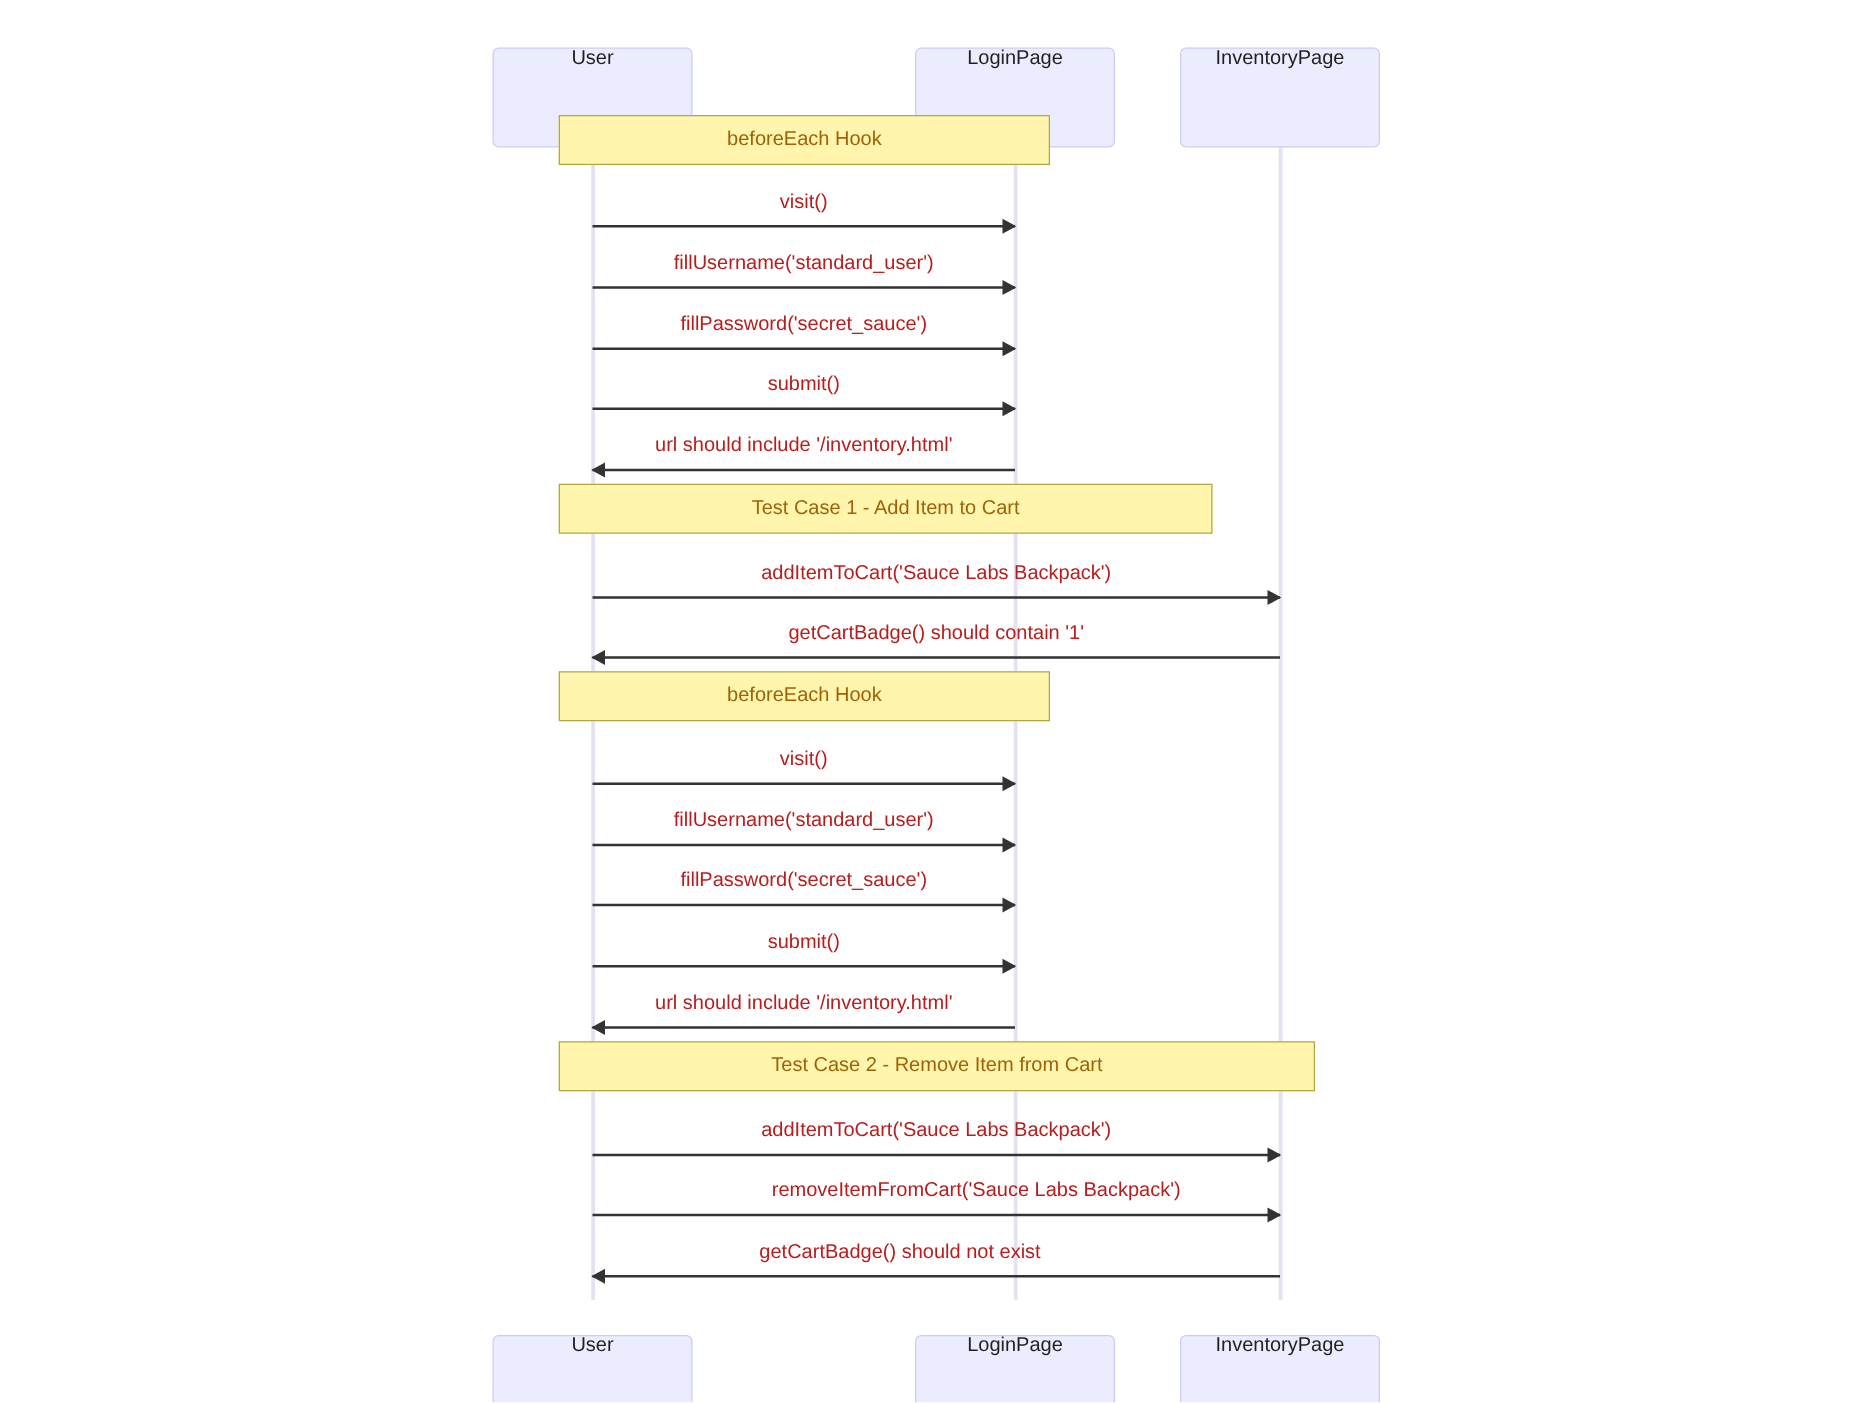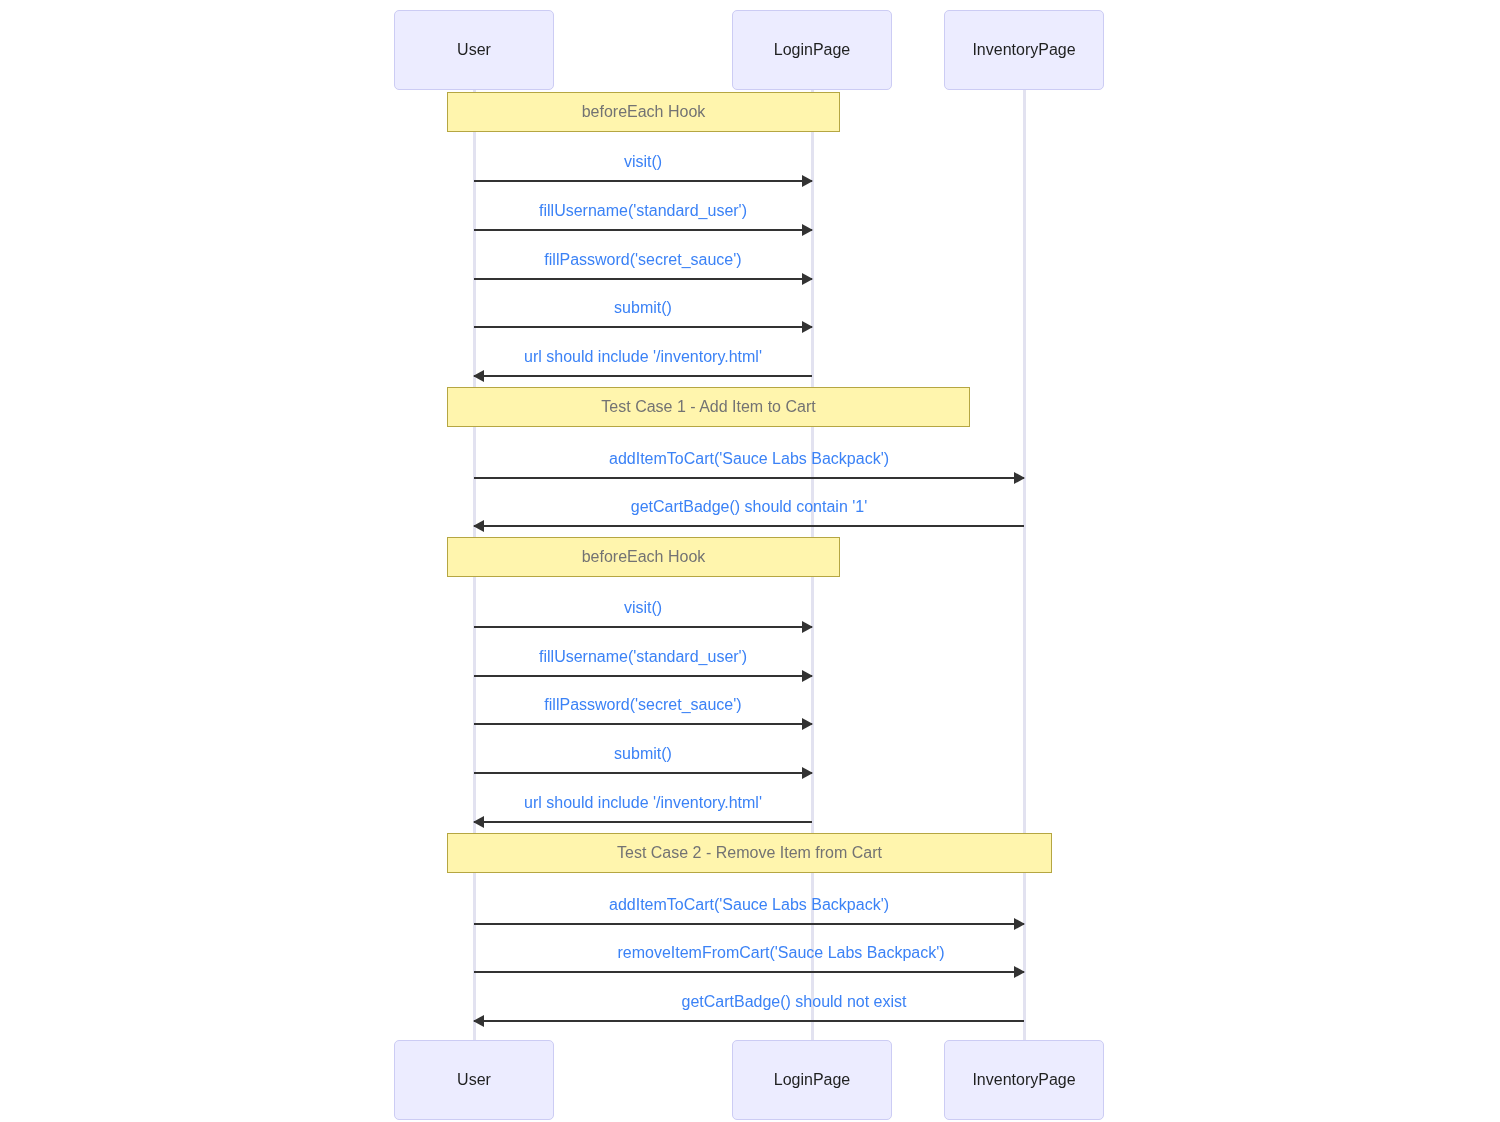--- a/index.html
+++ b/index.html
@@ -31,22 +31,22 @@
   
   .actor-box {
     position: absolute;
     width: 160px;
     height: 80px;
     background: #ececff;
     border: 1px solid #ccccf4;
     border-radius: 5px;
     box-sizing: border-box;
     display: flex;
-    align-items: center;
     justify-content: center;
+    margin-top: 28px;
   }
   .actor-label {
     font-size: 16px;
     color: #1f2020;
     font-family: "Liberation Sans", sans-serif;
     line-height: 1;
     white-space: nowrap;
   }
 
   
@@ -55,21 +55,21 @@
     height: 40px;
     background: #fff5ad;
     border: 1px solid #b5a642;
     box-sizing: border-box;
     display: flex;
     align-items: center;
     justify-content: center;
   }
   .note-label {
     font-size: 16px;
-    color: #737373;
+    color: #a16207;
     line-height: 1;
     white-space: nowrap;
     text-align: right;
   }
 
   
   .msg {
     position: absolute;
     height: 2px;
   }
@@ -93,21 +93,21 @@
     right: -1px;
     border-left: 11px solid #333333;
   }
   .msg.to-left .head {
     left: -1px;
     border-right: 11px solid #333333;
   }
   .msg-label {
     position: absolute;
     font-size: 16px;
-    color: #3b82f6;
+    color: #b91c1c;
     line-height: 1;
     white-space: nowrap;
     transform: translateX(-50%);
   }
 </style>
 </head>
 <body>
 
 <div id="diagram">
   <div id="lifelines">
@@ -208,21 +208,21 @@
       <div class="msg-label" style="left: 749px; top: 897px;">addItemToCart('Sauce Labs Backpack')</div>
       <div class="msg to-right" style="left: 474px; width: 550px; top: 971px;">
         <div class="line"></div>
         <div class="head"></div>
       </div>
       <div class="msg-label" style="left: 749px; top: 945px; margin-left: 32px;">removeItemFromCart('Sauce Labs Backpack')</div>
       <div class="msg to-left" style="left: 474px; width: 550px; top: 1020px;">
         <div class="line"></div>
         <div class="head"></div>
       </div>
-      <div class="msg-label" style="left: 794px; top: 994px;">getCartBadge() should not exist</div>
+      <div class="msg-label" style="left: 720px; top: 994px;">getCartBadge() should not exist</div>
     </div>
   <div id="actors-bottom">
       <div class="actor-box" style="left: 394px; top: 1040px;">
         <span class="actor-label">User</span>
       </div>
       <div class="actor-box" style="left: 732px; top: 1040px;">
         <span class="actor-label">LoginPage</span>
       </div>
       <div class="actor-box" style="left: 944px; top: 1040px;">
         <span class="actor-label">InventoryPage</span>

